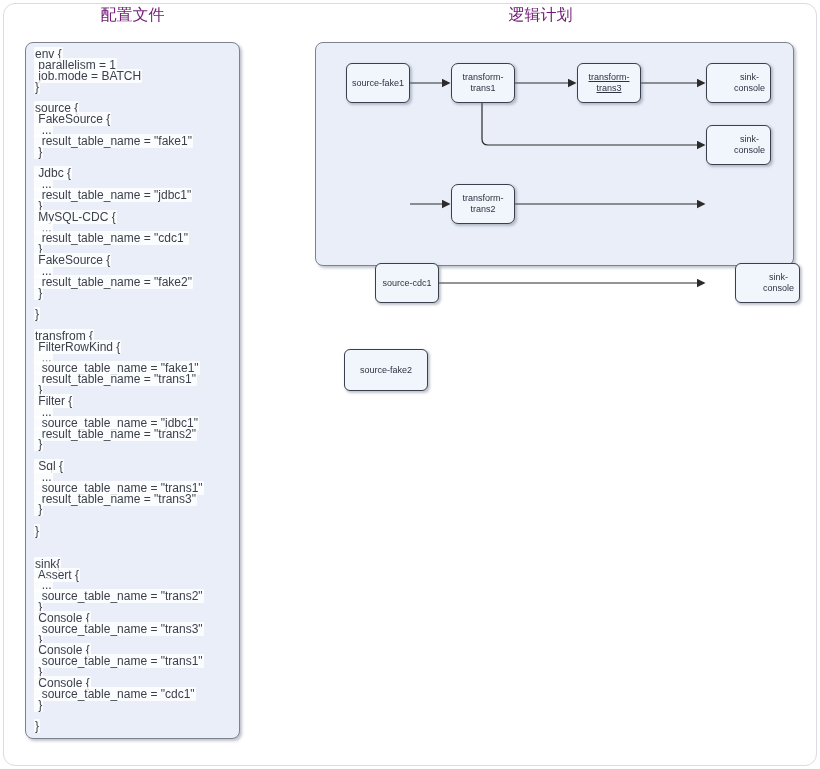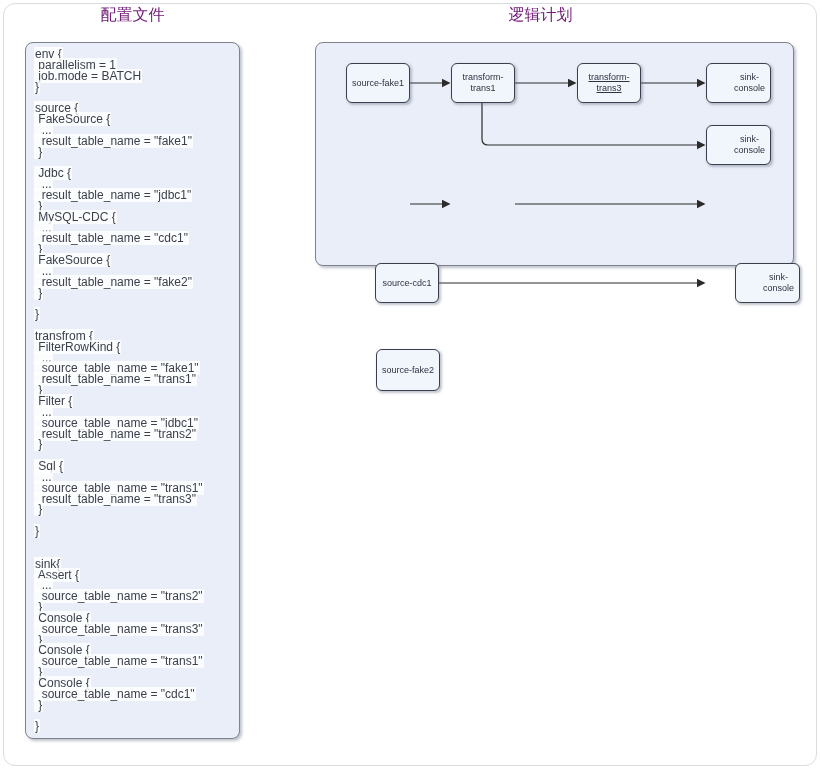--- a/index.html
+++ b/index.html
@@ -81,24 +81,24 @@
     justify-content: center;
     text-align: center;
     font-size: 9px;
     line-height: 11px;
     color: #2e3340;
     padding: 2px 3px;
   }
   .node.wide { width: 65px; }
   
   .r1 { top: 20px; }  .r2 { top: 82px; }  .r3 { top: 141px; }  .r4 { top: 220px; margin-left: 29px; }
-  .c1 { left: 30px; } .c2 { left: 135px; } .c3 { left: 261px; text-decoration: underline; } .c4 { left: 390px; padding-left: 25px; }
+  .c1 { left: 30px; } .c2 { left: 135px; border-radius: 7px; } .c3 { left: 261px; text-decoration: underline; } .c4 { left: 390px; padding-left: 25px; }
   #node-source-fake2 {
     left: 344px; top: 349px;
-    width: 64px; height: 42px; margin-left: 32px;
+    width: 84px; height: 42px;
   }
 </style>
 </head>
 <body>
 
 <div class="page-frame"></div>
 
 <div class="section-title" id="config-title">配置文件</div>
 
 <div class="panel" id="config-panel"><div class="cfg-line"><span>env {</span></div><div class="cfg-line"><span> parallelism = 1</span></div><div class="cfg-line"><span> job.mode = BATCH</span></div><div class="cfg-line"><span>}</span></div><div class="cfg-line"></div><div class="cfg-line"><span>source {</span></div><div class="cfg-line"><span> FakeSource {</span></div><div class="cfg-line"><span>  ...</span></div><div class="cfg-line"><span>  result_table_name = "fake1"</span></div><div class="cfg-line"><span> }</span></div><div class="cfg-line"></div><div class="cfg-line"><span> Jdbc {</span></div><div class="cfg-line"><span>  ...</span></div><div class="cfg-line"><span>  result_table_name = "jdbc1"</span></div><div class="cfg-line"><span> }</span></div><div class="cfg-line"><span> MySQL-CDC {</span></div><div class="cfg-line"><span>  ...</span></div><div class="cfg-line"><span>  result_table_name = "cdc1"</span></div><div class="cfg-line"><span> }</span></div><div class="cfg-line"><span> FakeSource {</span></div><div class="cfg-line"><span>  ...</span></div><div class="cfg-line"><span>  result_table_name = "fake2"</span></div><div class="cfg-line"><span> }</span></div><div class="cfg-line"></div><div class="cfg-line"><span>}</span></div><div class="cfg-line"></div><div class="cfg-line"><span>transfrom {</span></div><div class="cfg-line"><span> FilterRowKind {</span></div><div class="cfg-line"><span>  ...</span></div><div class="cfg-line"><span>  source_table_name = "fake1"</span></div><div class="cfg-line"><span>  result_table_name = "trans1"</span></div><div class="cfg-line"><span> }</span></div><div class="cfg-line"><span> Filter {</span></div><div class="cfg-line"><span>  ...</span></div><div class="cfg-line"><span>  source_table_name = "jdbc1"</span></div><div class="cfg-line"><span>  result_table_name = "trans2"</span></div><div class="cfg-line"><span> }</span></div><div class="cfg-line"></div><div class="cfg-line"><span> Sql {</span></div><div class="cfg-line"><span>  ...</span></div><div class="cfg-line"><span>  source_table_name = "trans1"</span></div><div class="cfg-line"><span>  result_table_name = "trans3"</span></div><div class="cfg-line"><span> }</span></div><div class="cfg-line"></div><div class="cfg-line"><span>}</span></div><div class="cfg-line"></div><div class="cfg-line"></div><div class="cfg-line"><span>sink{</span></div><div class="cfg-line"><span> Assert {</span></div><div class="cfg-line"><span>  ...</span></div><div class="cfg-line"><span>  source_table_name = "trans2"</span></div><div class="cfg-line"><span> }</span></div><div class="cfg-line"><span> Console {</span></div><div class="cfg-line"><span>  source_table_name = "trans3"</span></div><div class="cfg-line"><span> }</span></div><div class="cfg-line"><span> Console {</span></div><div class="cfg-line"><span>  source_table_name = "trans1"</span></div><div class="cfg-line"><span> }</span></div><div class="cfg-line"><span> Console {</span></div><div class="cfg-line"><span>  source_table_name = "cdc1"</span></div><div class="cfg-line"><span> }</span></div><div class="cfg-line"></div><div class="cfg-line"><span>}</span></div></div>
@@ -130,20 +130,23 @@
   </div>
   <div class="node r1 c3">
     <span>transform-trans3</span>
   </div>
   <div class="node wide r1 c4">
     <span>sink-console</span>
   </div>
   <div class="node wide r2 c4">
     <span>sink-console</span>
   </div>
+  <div class="node r3 c2">
+    <span>transform-trans2</span>
+  </div>
   <div class="node r4 c1">
     <span>source-cdc1</span>
   </div>
   <div class="node wide r4 c4">
     <span>sink-console</span>
   </div>
 </div>
 
 <div class="node" id="node-source-fake2">
   <span>source-fake2</span>

